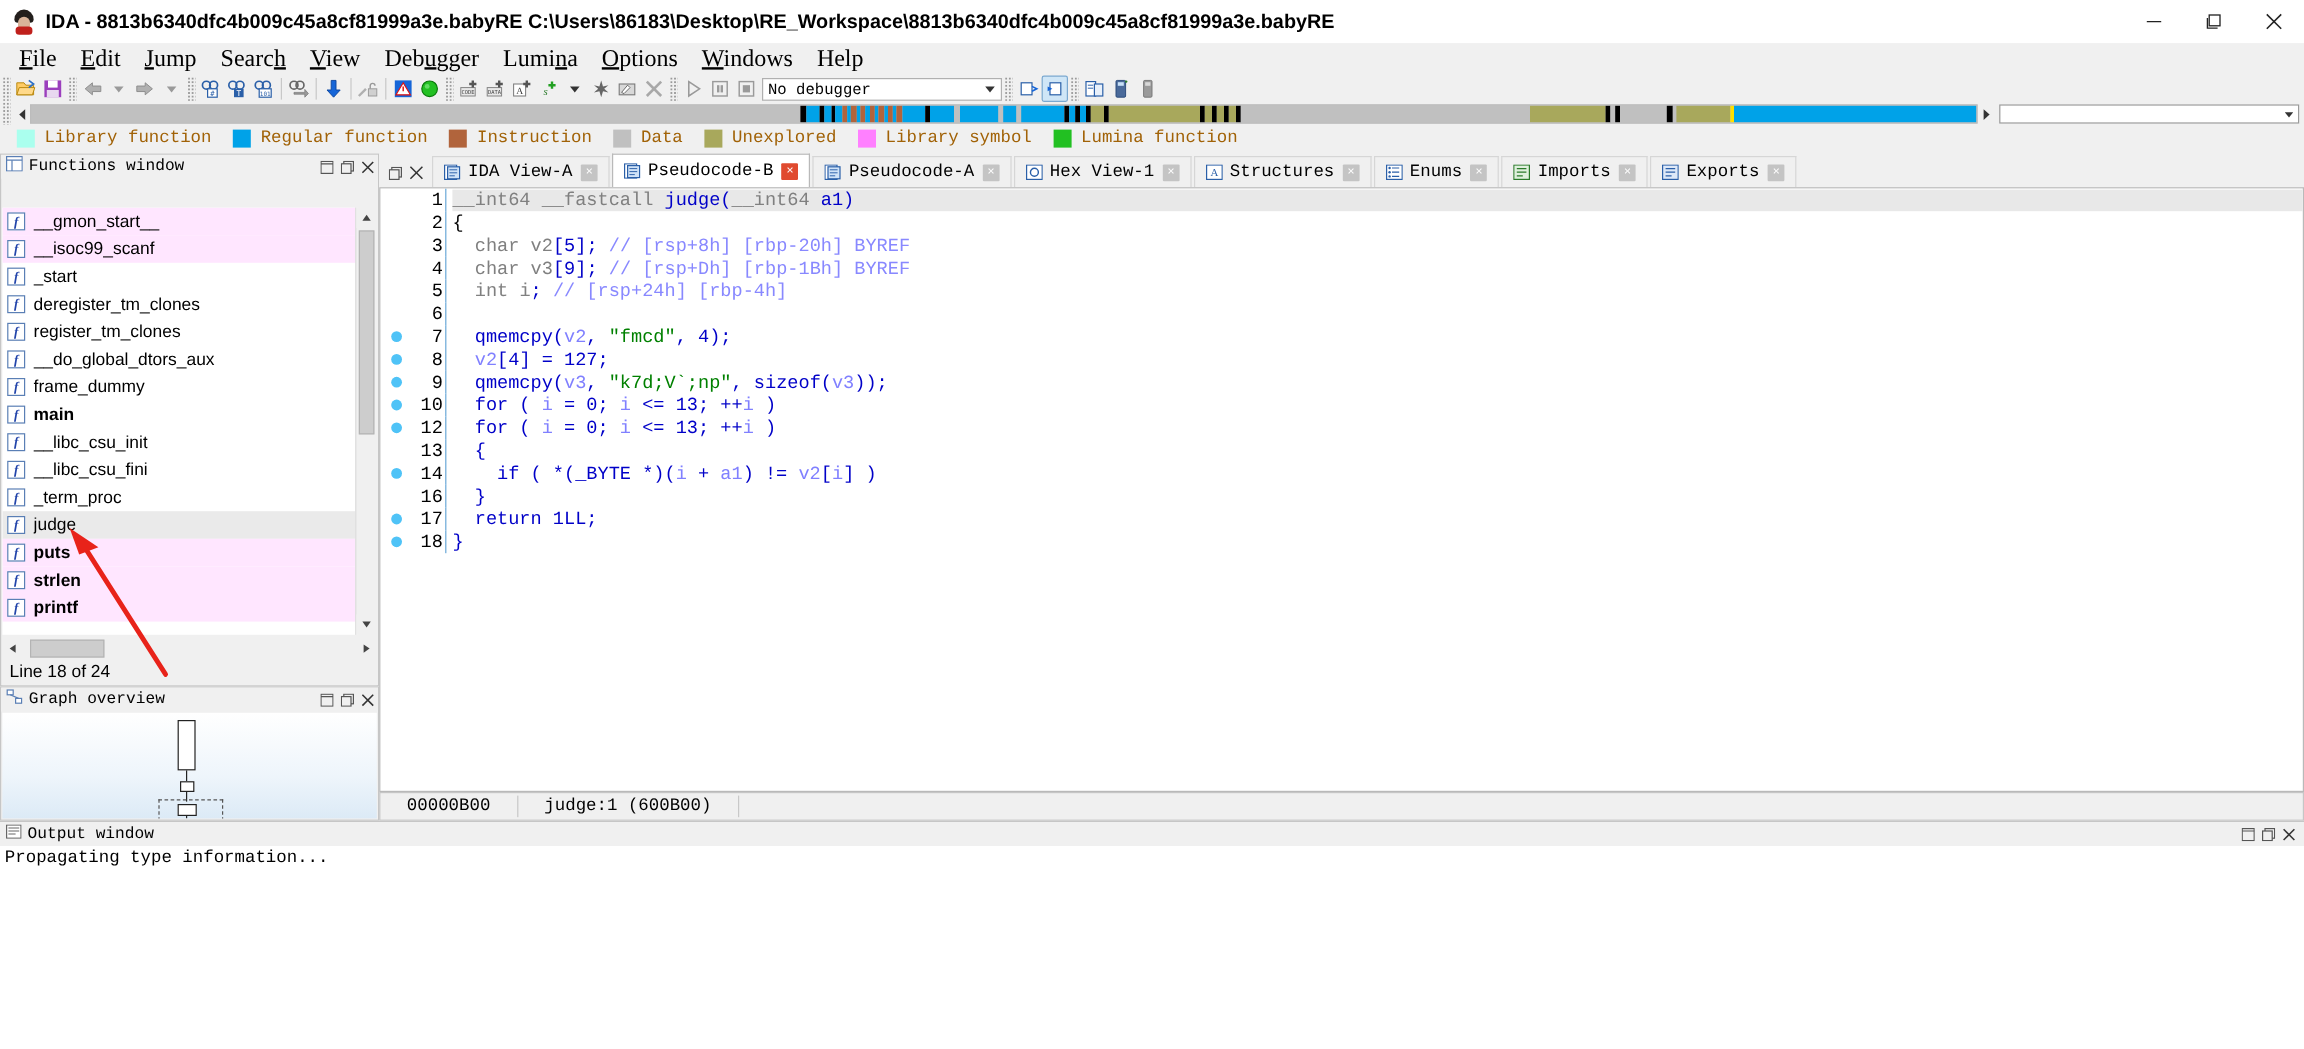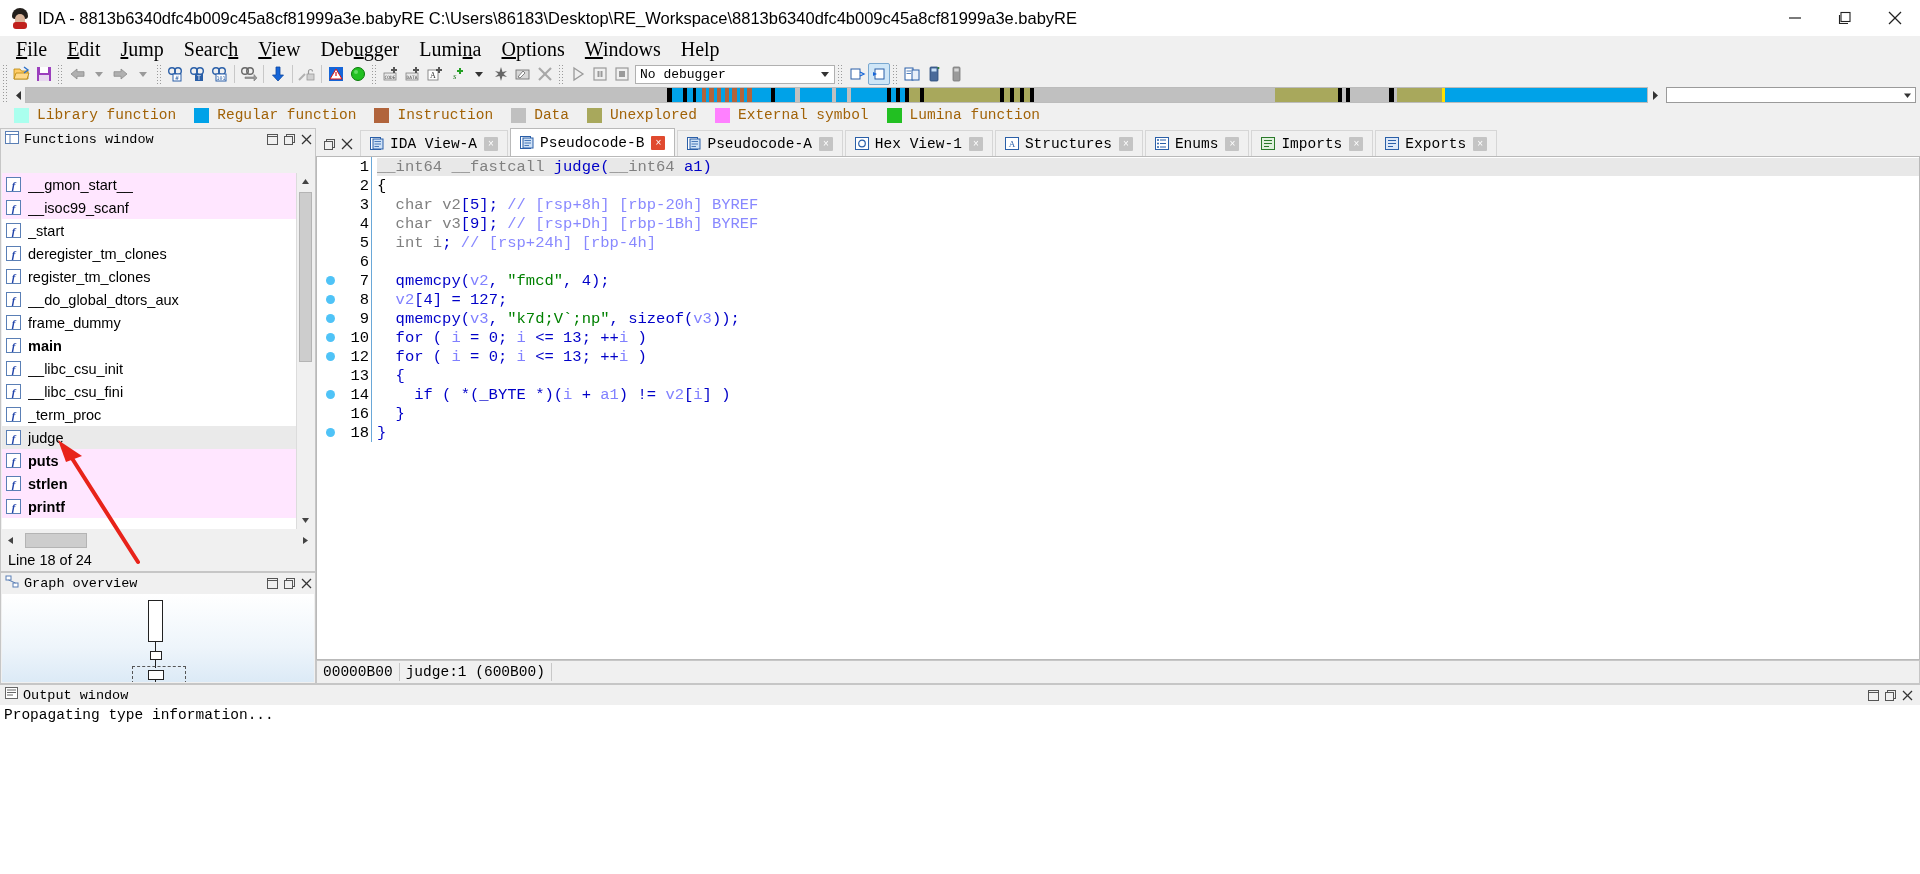--- a/index.html
+++ b/index.html
@@ -30,20 +30,21 @@
     position: absolute; left: 6px; top: 7px; width: 10px; height: 11px;
     background: #d9b49a; border-radius: 5px 5px 4px 4px;
   }
   .title-icon .scarf {
     position: absolute; left: 4px; top: 15px; width: 14px; height: 7px;
     background: #c0201c; border-radius: 3px;
   }
   .title-text {
     font-size: 16.5px; color: #000; white-space: nowrap;
     font-family: "Liberation Sans", sans-serif;
+    font-weight: bold;
   }
   .win-btns {
     position: absolute; right: 0; top: 0; height: 36px;
     display: flex; align-items: center;
   }
   .win-btn {
     width: 50px; height: 36px; display: flex; align-items: center; justify-content: center;
     color: #222;
   }
   .win-btn svg { display: block; }
@@ -243,21 +244,21 @@
   .cm { color: #8888ff; }         
   .st { color: #008000; }         
   .num{ color: #000000; }
   .gr { color: #808080; }
 
   .code-status {
     position: absolute; left: 0; right: 0; bottom: 0; height: 24px;
     background: #f0f0f0; border: 1px solid #c6c6c6; display: flex; align-items: center;
     font-family: "Liberation Mono", monospace; font-size: 14.5px;
   }
-  .cs-cell { padding: 0 6px; height: 38px; display: flex; align-items: center; }
+  .cs-cell { padding: 0 22px; height: 38px; display: flex; align-items: center; }
   .cs-div { width: 1px; height: 18px; background: #c8c8c8; }
 
   
   .annot-arrow { position: absolute; left: 0; top: 0; pointer-events: none; }
 </style>
 </head>
 <body>
 
 <div class="titlebar">
   <div class="title-icon">
@@ -607,21 +608,21 @@
     <div class="lg-item">
       <div class="lg-sw" style="background: rgb(192, 192, 192);"></div>
       <div class="lg-tx">Data</div>
     </div>
     <div class="lg-item">
       <div class="lg-sw" style="background: rgb(168, 168, 92);"></div>
       <div class="lg-tx">Unexplored</div>
     </div>
     <div class="lg-item">
       <div class="lg-sw" style="background: rgb(255, 128, 255);"></div>
-      <div class="lg-tx">External symbol</div>
+      <div class="lg-tx">Library symbol</div>
     </div>
     <div class="lg-item">
       <div class="lg-sw" style="background: rgb(34, 192, 34);"></div>
       <div class="lg-tx">Lumina function</div>
     </div>
   </div>
 
 <div class="fnwin">
   <div class="panel-title">
     <span>
@@ -898,20 +899,21 @@
         <div class="cline"><div class="cbp"></div><div class="cnum">5</div><div class="cbar"></div><div class="ctext"><span class="gr">  int </span><span class="gr">i</span><span class="k">; </span><span class="cm">// [rsp+24h] [rbp-4h]</span></div></div>
         <div class="cline"><div class="cbp"></div><div class="cnum">6</div><div class="cbar"></div><div class="ctext"><span class="num"></span></div></div>
         <div class="cline"><div class="cbp"><div class="dot"></div></div><div class="cnum">7</div><div class="cbar"></div><div class="ctext"><span class="k">  qmemcpy</span><span class="k">(</span><span class="var">v2</span><span class="k">, </span><span class="st">"fmcd"</span><span class="k">, 4);</span></div></div>
         <div class="cline"><div class="cbp"><div class="dot"></div></div><div class="cnum">8</div><div class="cbar"></div><div class="ctext"><span class="k">  </span><span class="var">v2</span><span class="k">[4] = 127;</span></div></div>
         <div class="cline"><div class="cbp"><div class="dot"></div></div><div class="cnum">9</div><div class="cbar"></div><div class="ctext"><span class="k">  qmemcpy</span><span class="k">(</span><span class="var">v3</span><span class="k">, </span><span class="st">"k7d;V`;np"</span><span class="k">, sizeof(</span><span class="var">v3</span><span class="k">));</span></div></div>
         <div class="cline"><div class="cbp"><div class="dot"></div></div><div class="cnum">10</div><div class="cbar"></div><div class="ctext"><span class="k">  for ( </span><span class="var">i</span><span class="k"> = 0; </span><span class="var">i</span><span class="k"> &lt;= 13; ++</span><span class="var">i</span><span class="k"> )</span></div></div>
         <div class="cline"><div class="cbp"><div class="dot"></div></div><div class="cnum">12</div><div class="cbar"></div><div class="ctext"><span class="k">  for ( </span><span class="var">i</span><span class="k"> = 0; </span><span class="var">i</span><span class="k"> &lt;= 13; ++</span><span class="var">i</span><span class="k"> )</span></div></div>
         <div class="cline"><div class="cbp"></div><div class="cnum">13</div><div class="cbar"></div><div class="ctext"><span class="k">  {</span></div></div>
         <div class="cline"><div class="cbp"><div class="dot"></div></div><div class="cnum">14</div><div class="cbar"></div><div class="ctext"><span class="k">    if ( *(_BYTE *)(</span><span class="var">i</span><span class="k"> + </span><span class="var">a1</span><span class="k">) != </span><span class="var">v2</span><span class="k">[</span><span class="var">i</span><span class="k">] )</span></div></div>
         <div class="cline"><div class="cbp"></div><div class="cnum">16</div><div class="cbar"></div><div class="ctext"><span class="k">  }</span></div></div>
+        <div class="cline"><div class="cbp"><div class="dot"></div></div><div class="cnum">17</div><div class="cbar"></div><div class="ctext"><span class="k">  return 1LL;</span></div></div>
         <div class="cline"><div class="cbp"><div class="dot"></div></div><div class="cnum">18</div><div class="cbar"></div><div class="ctext"><span class="k">}</span></div></div>
       </div>
   </div>
 
   <div class="code-status">
     <div class="cs-cell">00000B00</div>
     <div class="cs-div"></div>
     <div class="cs-cell">judge:1  (600B00)</div>
     <div class="cs-div"></div>
   </div>

